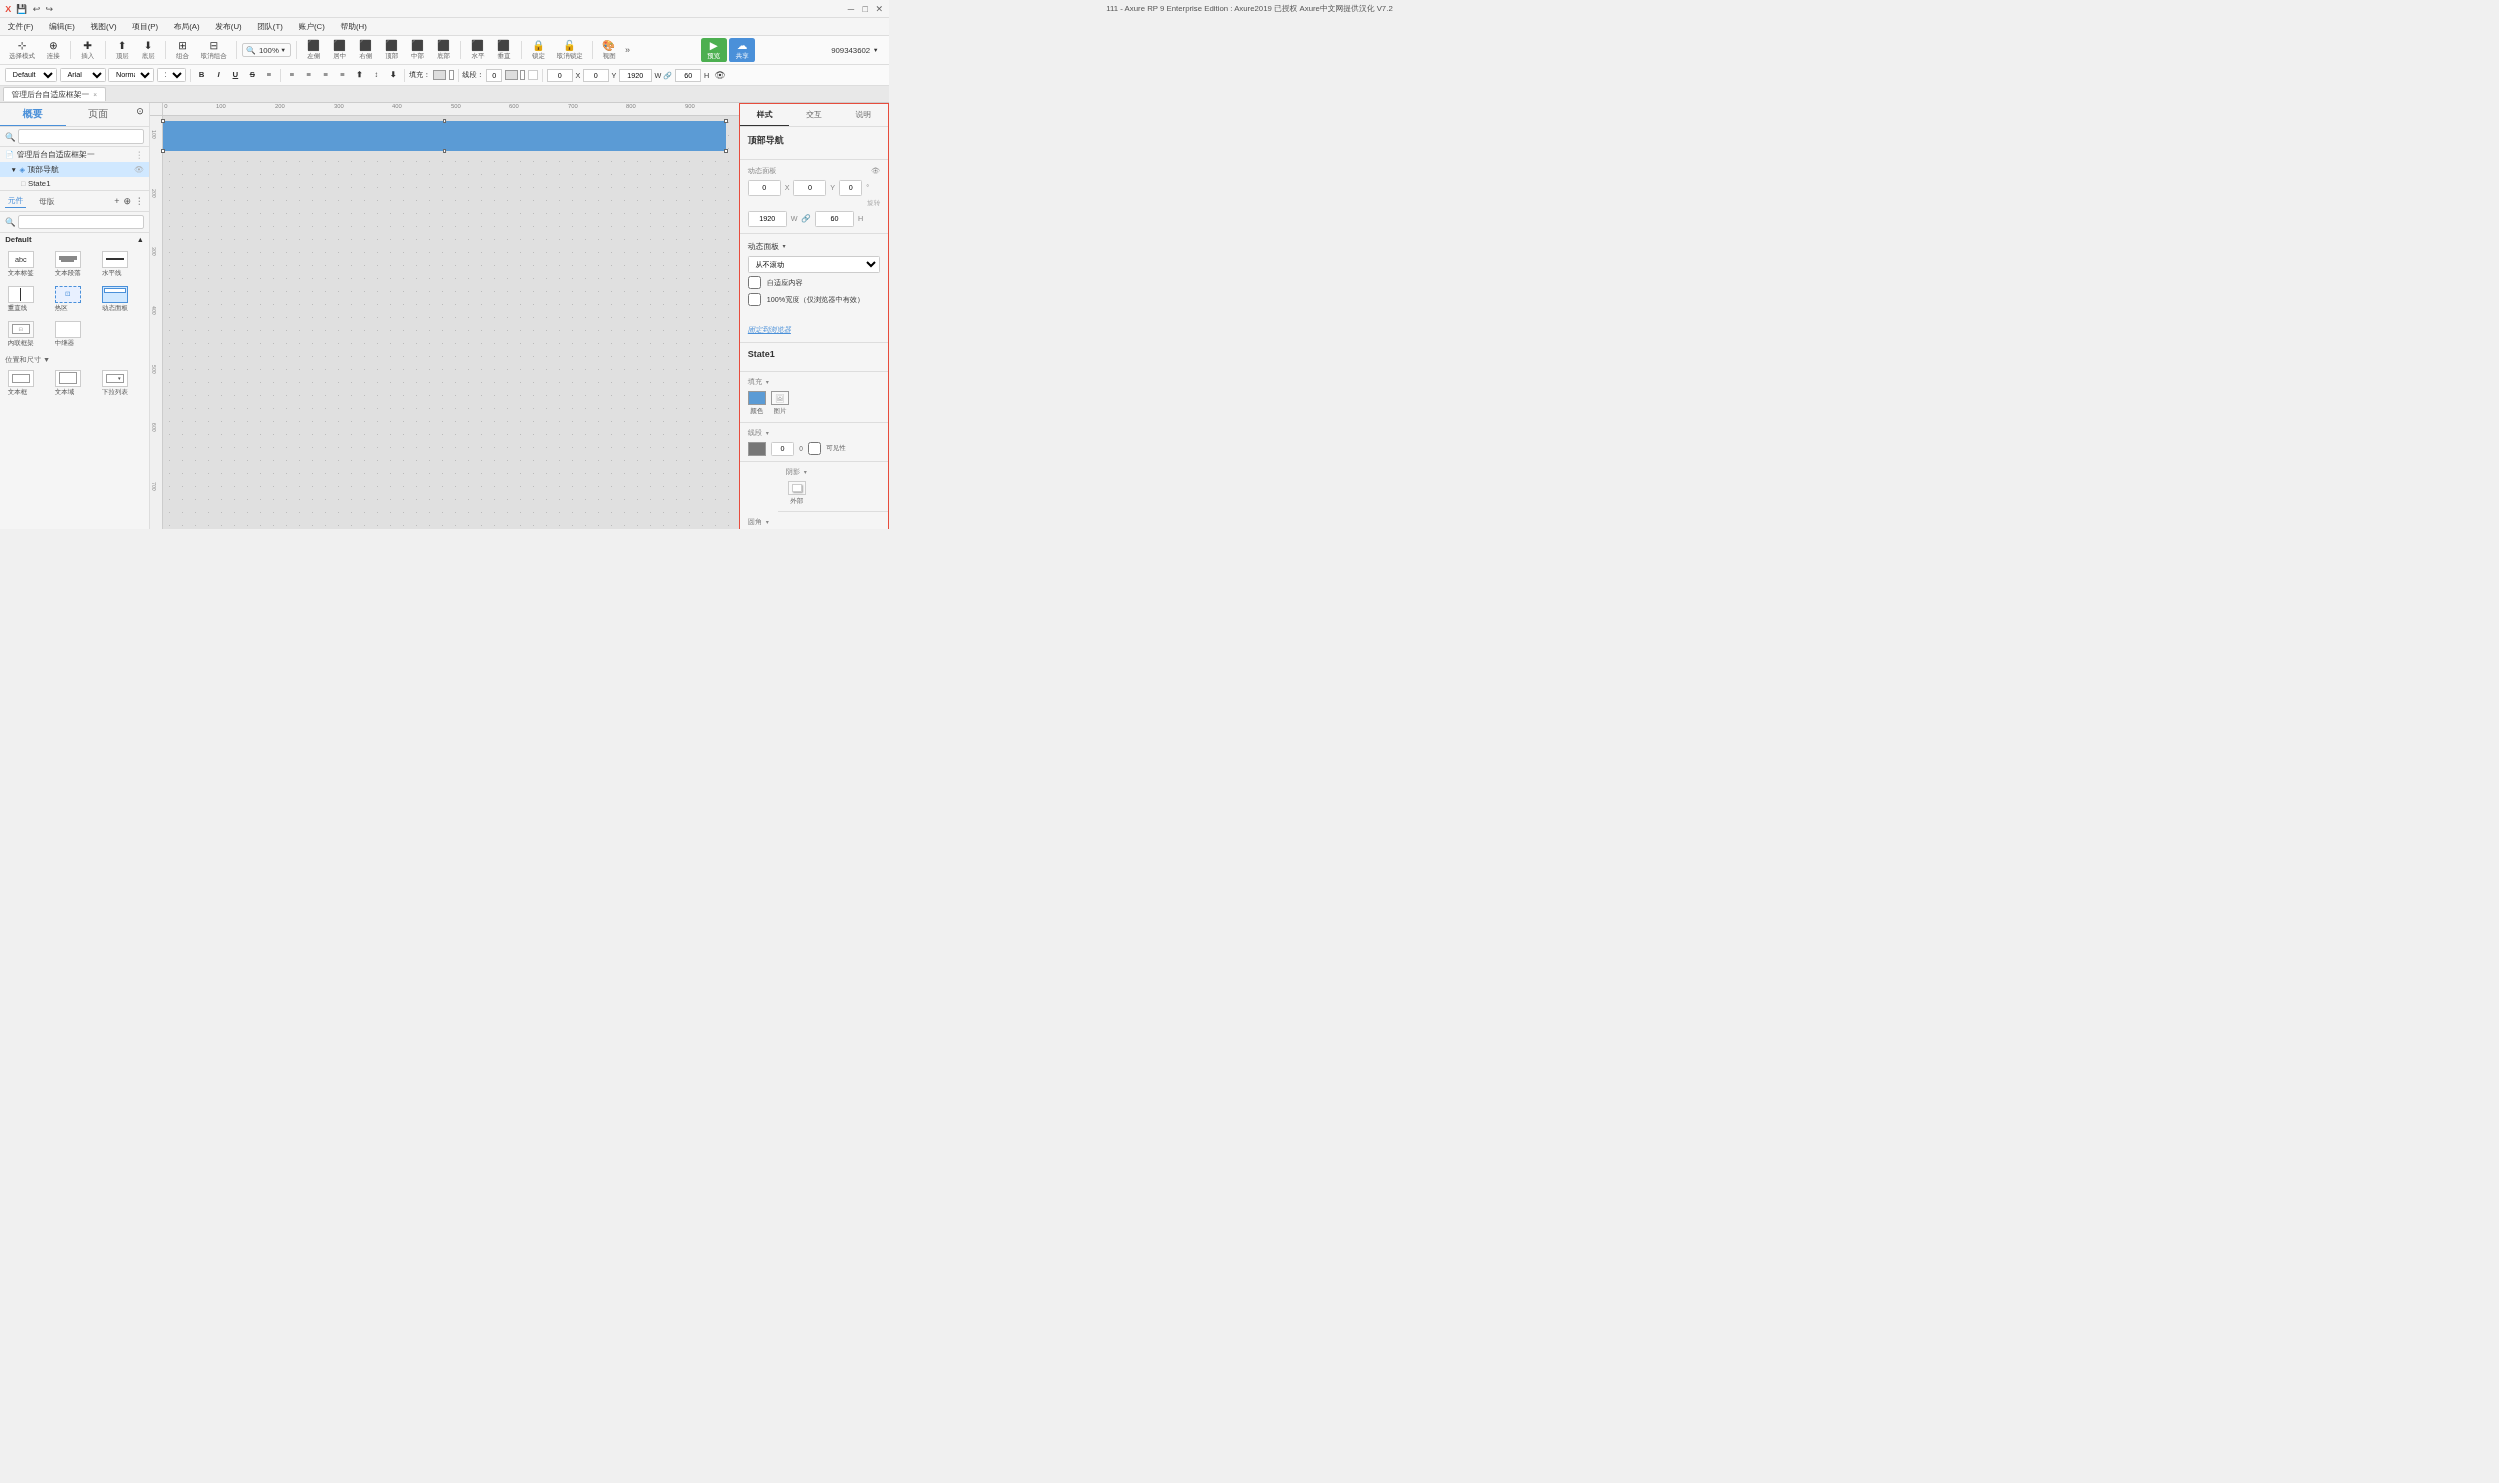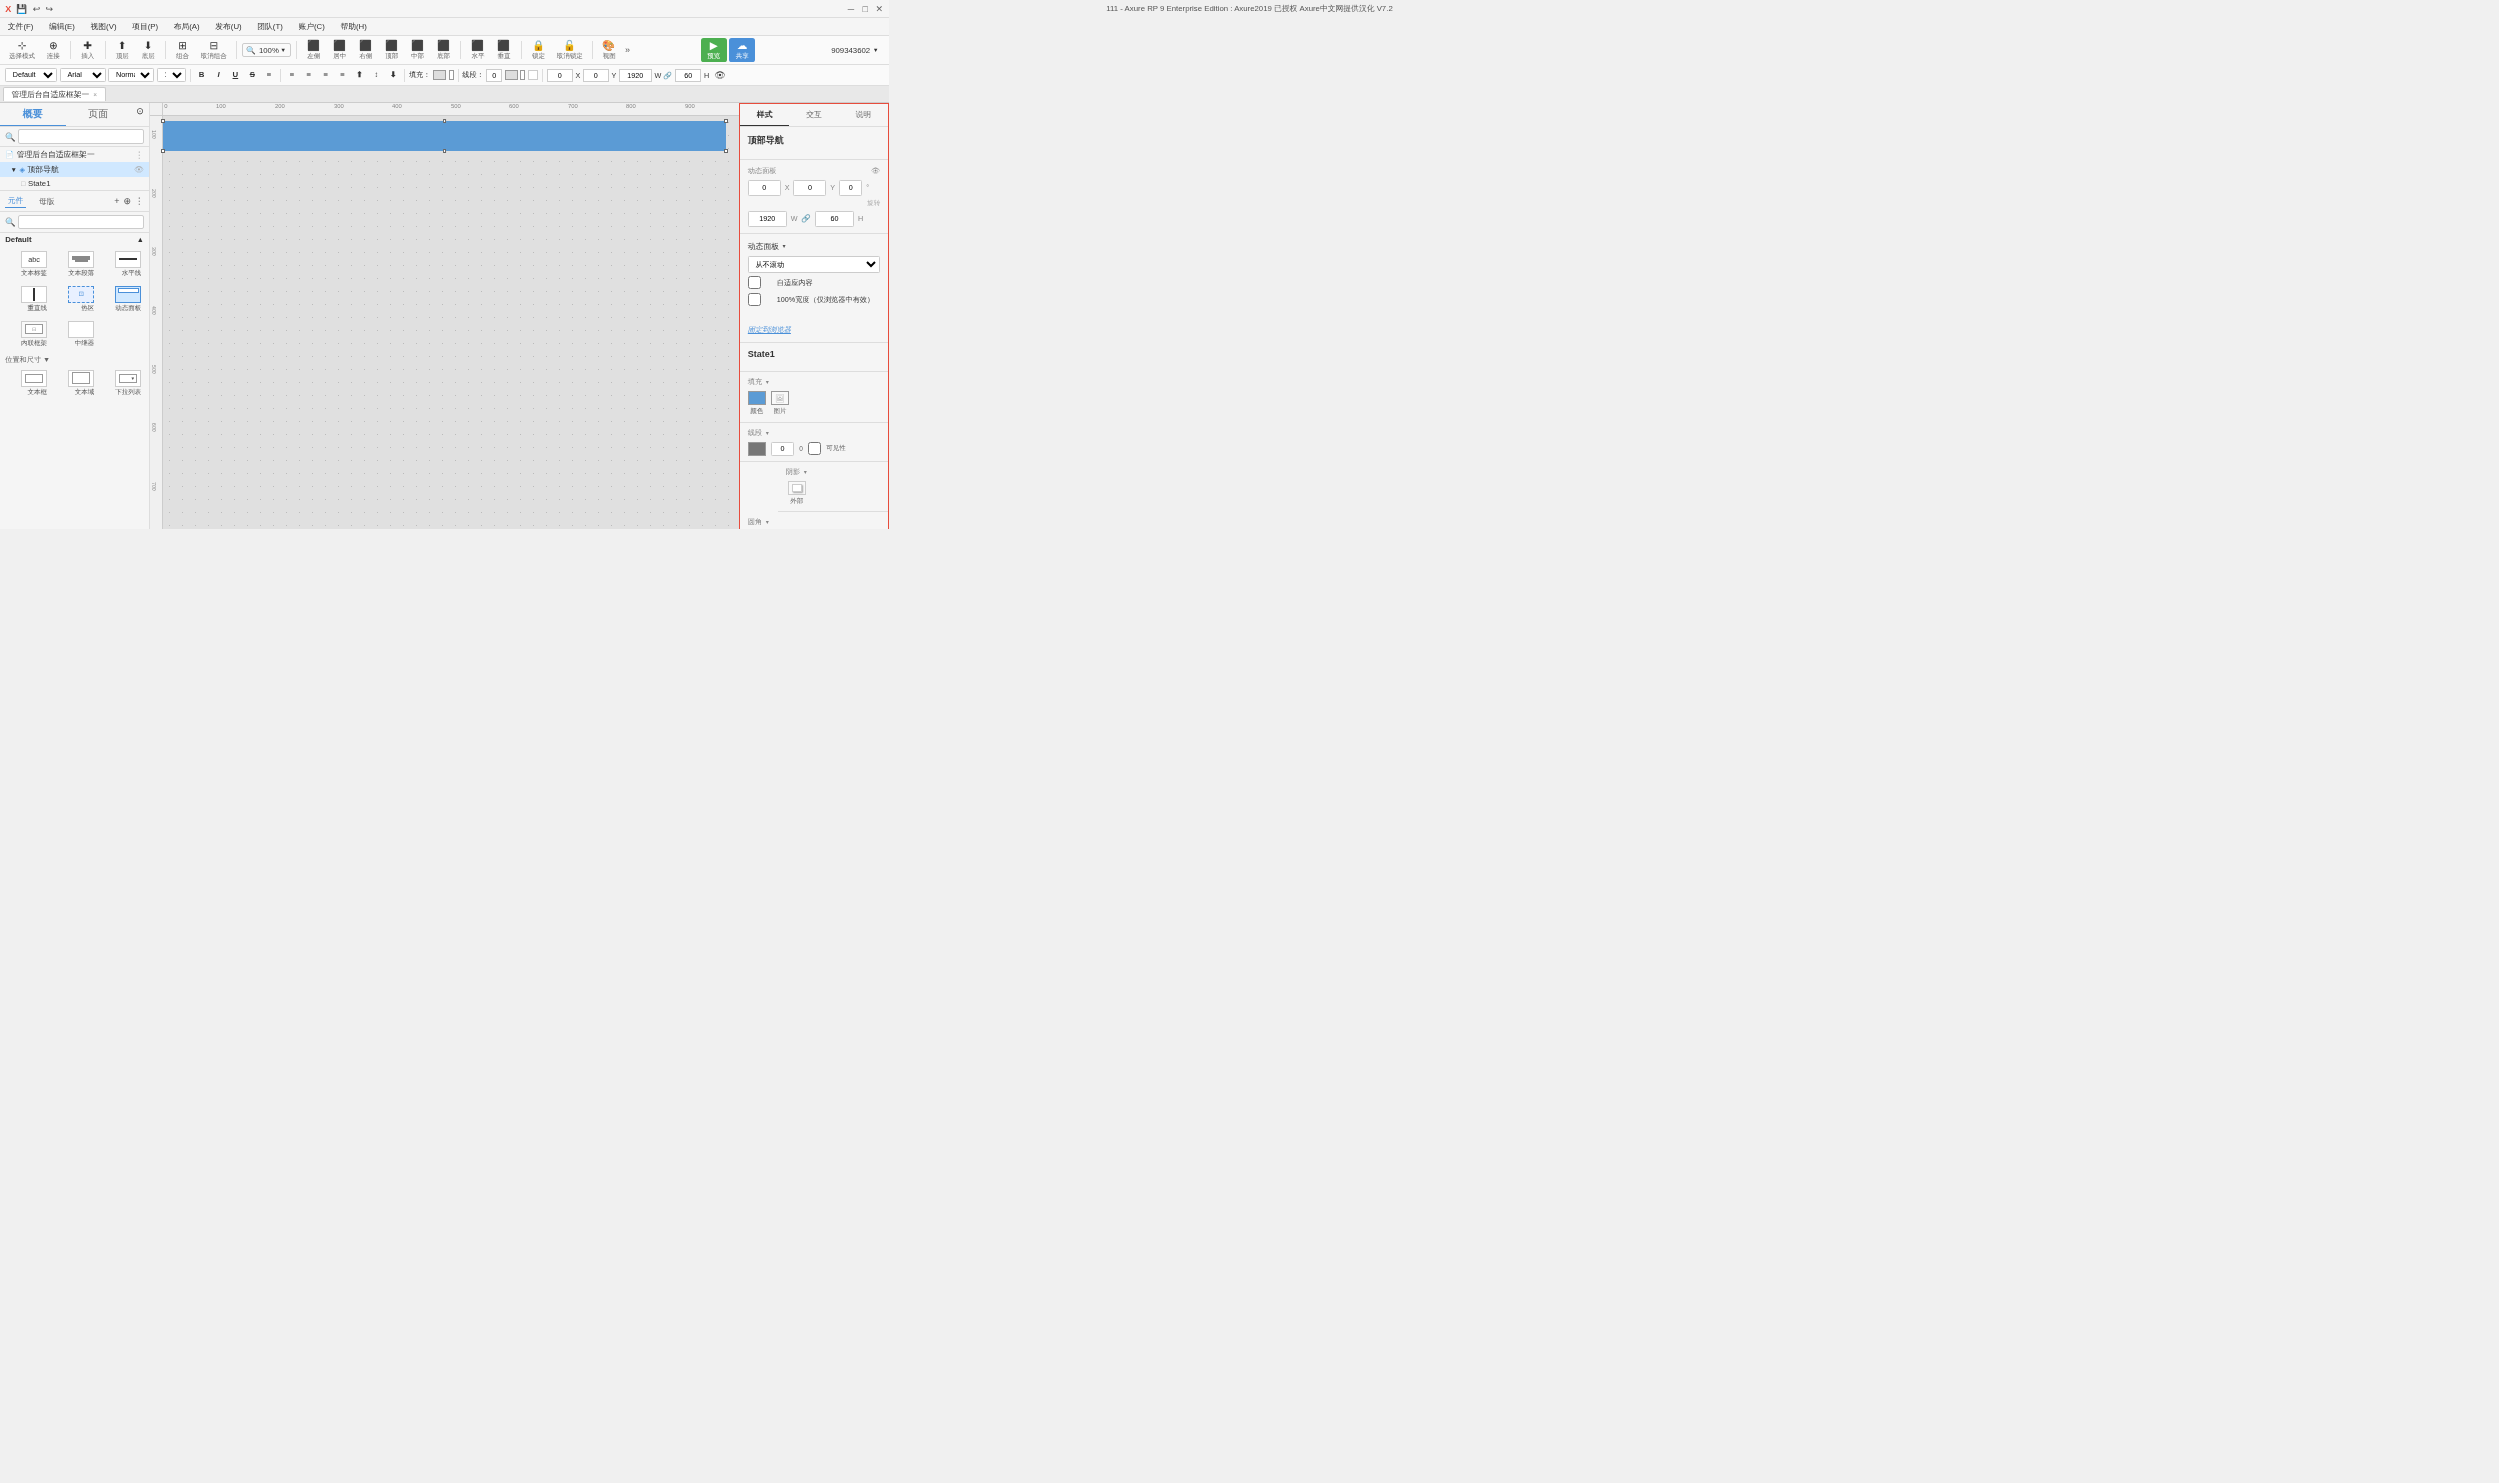--- a/index.html
+++ b/index.html
@@ -58,21 +58,21 @@
     
     .left-bottom { flex: 1; border-top: 0.7px solid #ddd; overflow: hidden; display: flex; flex-direction: column; }
     .left-bottom-tabs { display: flex; align-items: center; padding: 2.6px 5.2px; border-bottom: 0.7px solid #ddd; gap: 10.4px; }
     .left-bottom-tab { font-size: 7.8px; cursor: pointer; color: #666; padding: 1.3px 2.6px; }
     .left-bottom-tab.active { color: #4a90d9; border-bottom: 1.3px solid #4a90d9; }
     .component-search { display: flex; align-items: center; padding: 2.6px 5.2px; border-bottom: 0.7px solid #ddd; gap: 2.6px; }
     .component-search input { flex: 1; height: 14.3px; border: 0.7px solid #ccc; border-radius: 2px; padding: 0 3.9px; font-size: 7.2px; }
     .component-section { padding: 2.6px 5.2px; }
     .component-section-title { font-size: 7.8px; font-weight: bold; color: #333; margin-bottom: 3.9px; display: flex; align-items: center; justify-content: space-between; }
     .component-grid { display: grid; grid-template-columns: repeat(3, 1fr); gap: 2.6px; }
-    .component-item { display: flex; flex-direction: column; align-items: flex-end; padding: 2.6px; cursor: pointer; border-radius: 2px; }
+    .component-item { display: flex; flex-direction: column; align-items: flex-start; padding: 2.6px; cursor: pointer; border-radius: 2px; }
     .component-icon { width: 26px; height: 21px; display: flex; align-items: center; justify-content: center; }
     .component-label { font-size: 6.5px; color: #555; text-align: center; margin-top: 1.3px; }
     .component-section-title2 { font-size: 7.2px; color: #666; margin: 3.9px 0 2.6px; }
     
     
     .canvas-area { flex: 1; background: #e0e0e0; overflow: hidden; position: relative; }
     .canvas-ruler-h { height: 13px; background: #f0f0f0; border-bottom: 0.7px solid #ccc; display: flex; align-items: center; position: relative; }
     .canvas-ruler-v { width: 13px; background: #f0f0f0; border-right: 0.7px solid #ccc; position: absolute; top: 13px; left: 0; bottom: 0; }
     .canvas-page { position: absolute; top: 13px; left: 13px; right: 13px; }
     .ruler-mark { position: absolute; font-size: 5.9px; color: #888; }
@@ -86,21 +86,21 @@
     .right-label { font-size: 7.2px; color: #888; margin-bottom: 3.9px; }
     .pos-row { display: flex; align-items: center; gap: 3.9px; margin-bottom: 3.9px; }
     .pos-input { width: 33px; height: 15.6px; border: 0.7px solid #ccc; border-radius: 1.3px; padding: 0 2.6px; font-size: 7.2px; text-align: center; }
     .pos-label { font-size: 7.2px; color: #888; }
     .size-row { display: flex; align-items: center; gap: 3.9px; }
     .size-input { width: 39px; height: 15.6px; border: 0.7px solid #ccc; border-radius: 1.3px; padding: 0 2.6px; font-size: 7.2px; text-align: center; }
     .lock-icon { font-size: 7.8px; color: #999; }
     .dynamic-section { padding: 6.5px 7.8px; border-bottom: 0.7px solid #ddd; }
     .dynamic-title { font-size: 7.8px; color: #333; margin-bottom: 3.9px; display: flex; align-items: center; gap: 2.6px; }
     .dynamic-select { width: 100%; height: 17px; border: 0.7px solid #ccc; border-radius: 1.3px; font-size: 7.2px; padding: 0 2.6px; background: white; }
-    .checkbox-row { display: flex; align-items: center; gap: 16px; margin-top: 3.9px; font-size: 7.2px; color: #333; }
+    .checkbox-row { display: flex; align-items: center; gap: 6px; margin-top: 3.9px; font-size: 7.2px; color: #333; }
     .pin-link { font-size: 7.2px; color: #4a90d9; cursor: pointer; text-decoration: underline; margin-top: 19px; display: block; font-style: italic; }
     .state-section { padding: 6.5px 7.8px; border-bottom: 0.7px solid #ddd; }
     .state-title { font-size: 9px; font-weight: bold; color: #333; margin-bottom: 5.2px; }
     .fill-section { padding: 5.2px 7.8px; border-bottom: 0.7px solid #ddd; }
     .fill-label { font-size: 7.2px; color: #888; display: flex; align-items: center; gap: 2.6px; margin-bottom: 3.9px; }
     .fill-row { display: flex; gap: 5.2px; align-items: flex-end; }
     .fill-item { display: flex; flex-direction: column; align-items: center; gap: 2px; }
     .fill-color-box { width: 18px; height: 14.3px; border: 0.7px solid #999; cursor: pointer; }
     .fill-img-box { width: 18px; height: 14.3px; border: 0.7px solid #999; cursor: pointer; display: flex; align-items: center; justify-content: center; background: #f9f9f9; }
     .fill-item-label { font-size: 6.5px; color: #666; }

